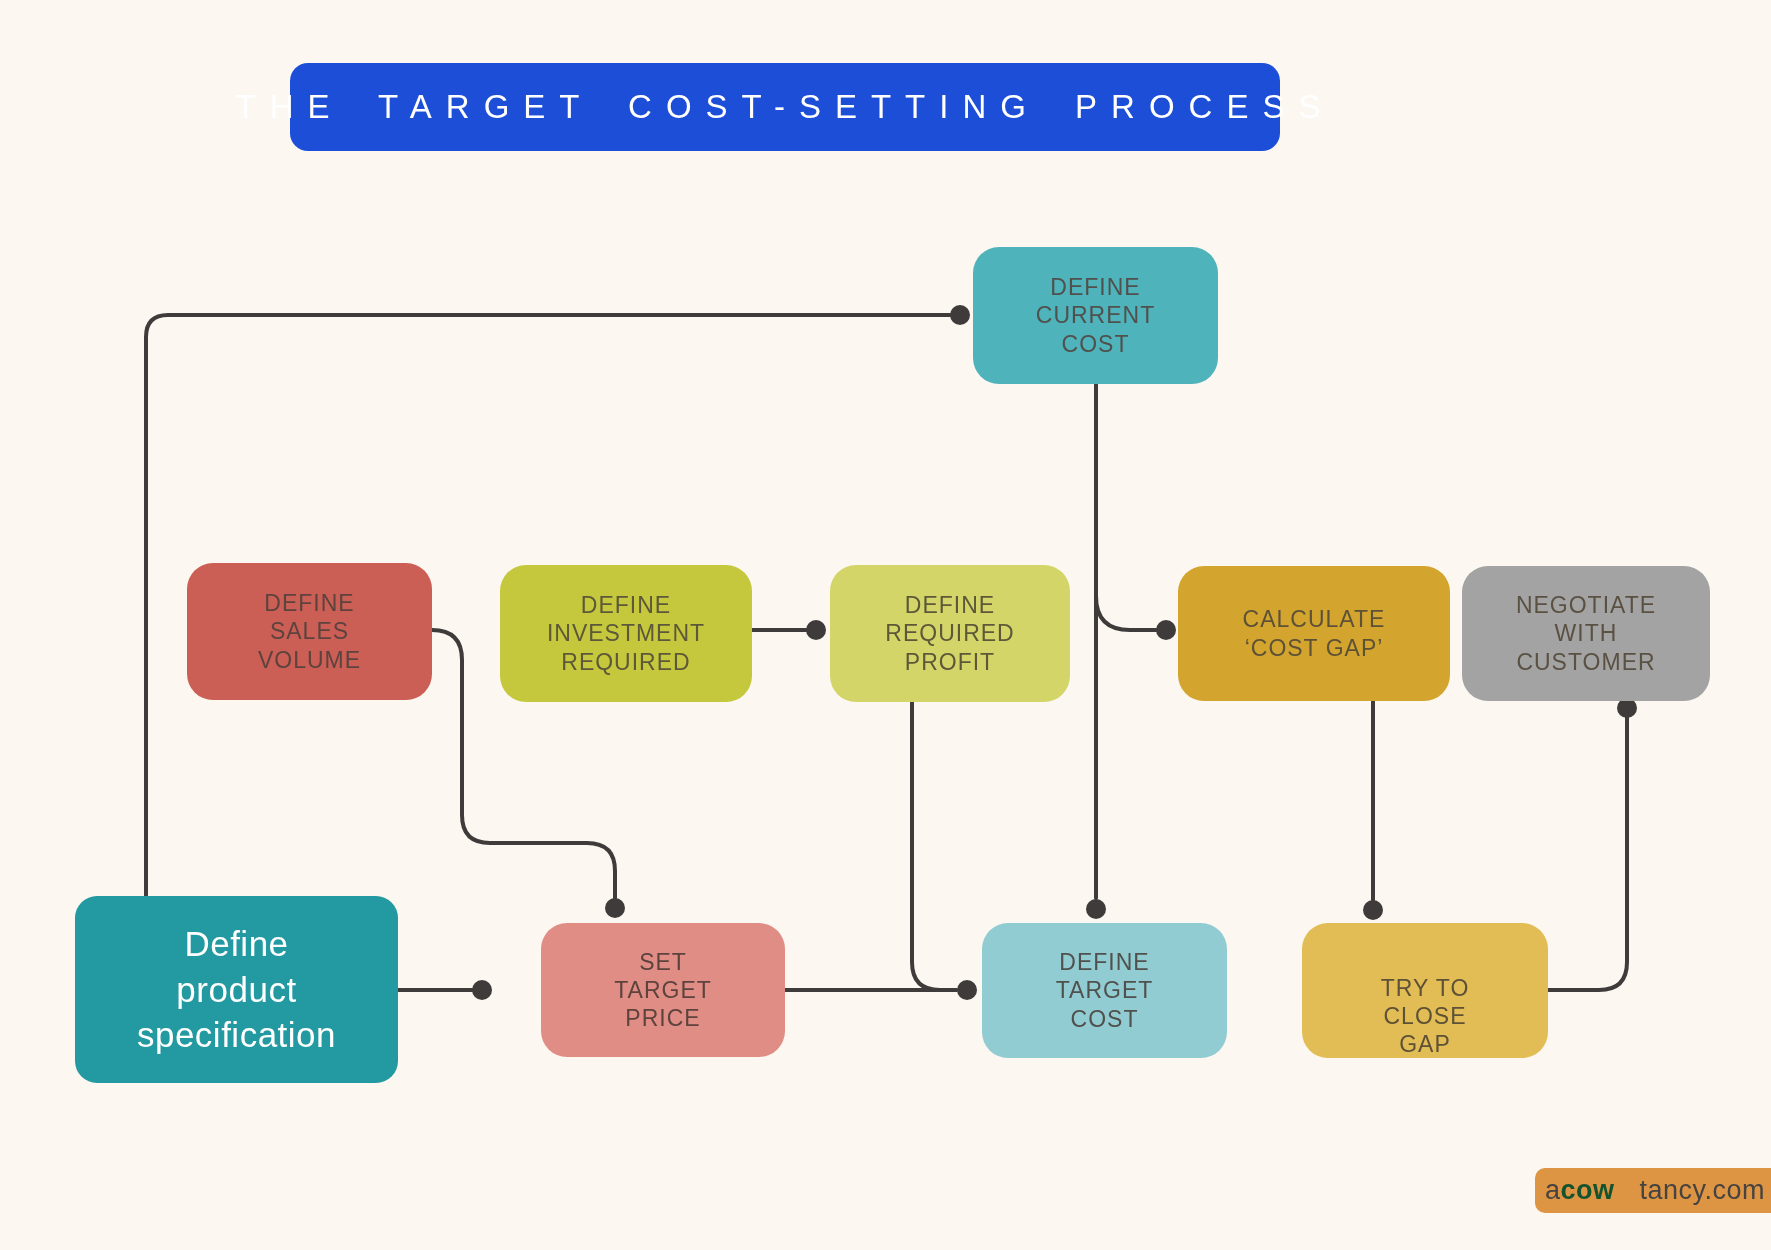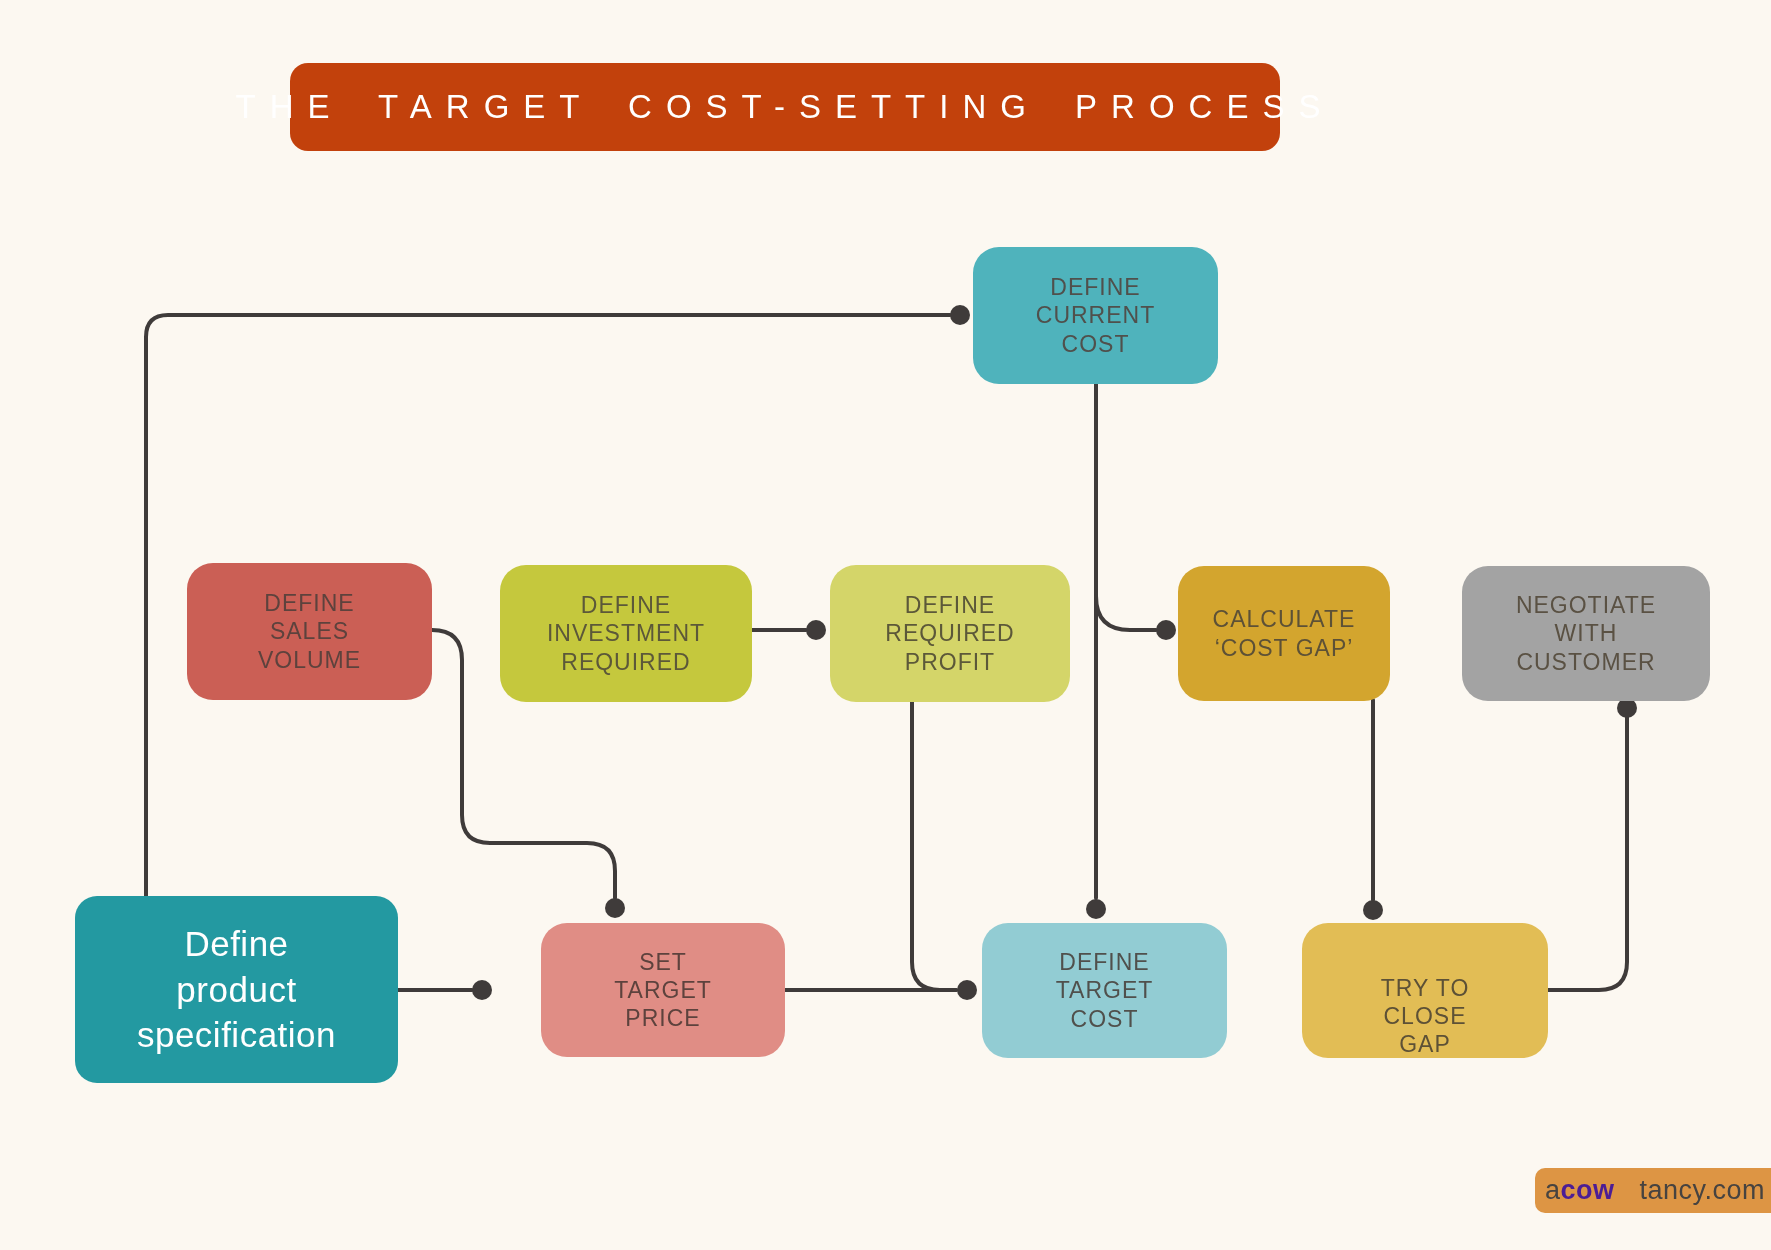--- a/index.html
+++ b/index.html
@@ -61,21 +61,21 @@
   #node-product-spec .node-label {
     font-size: 35px;
     font-weight: 300;
     letter-spacing: 0.5px;
     line-height: 1.3;
   }
   #node-current-cost  { left: 973px;  top: 247px; width: 245px; height: 137px; }
   #node-sales-volume  { left: 187px;  top: 563px; width: 245px; height: 137px; }
   #node-investment    { left: 500px;  top: 565px; width: 252px; height: 137px; }
   #node-required-profit { left: 830px; top: 565px; width: 240px; height: 137px; }
-  #node-cost-gap      { left: 1178px; top: 566px; width: 212px; height: 135px; }
+  #node-cost-gap      { left: 1178px; top: 566px; width: 272px; height: 135px; }
   #node-negotiate     { left: 1462px; top: 566px; width: 248px; height: 135px; }
   #node-product-spec  { left: 75px;   top: 896px; width: 323px; height: 187px; border-radius: 22px; }
   #node-target-price  { left: 493px;  top: 923px; width: 244px; height: 134px; }
   #node-target-cost   { left: 982px;  top: 923px; width: 245px; height: 135px; }
   #node-close-gap     { left: 1302px; top: 923px; width: 246px; height: 135px; }
   .brand-badge {
     position: absolute;
     right: 0;
     top: 1168px;
     width: 236px;
@@ -123,21 +123,21 @@
     <path class="connector" d="M 398 990 L 472 990" style="stroke: rgb(63, 59, 58);"></path>
     <circle class="dot" cx="482" cy="990" r="10" style="fill: rgb(63, 59, 58);"></circle>
 
     <path class="connector" d="M 1373 700 L 1373 900" style="stroke: rgb(63, 59, 58);"></path>
     <circle class="dot" cx="1373" cy="910" r="10" style="fill: rgb(63, 59, 58);"></circle>
 
     <path class="connector" d="M 1548 990 L 1599 990 Q 1627 990 1627 962 L 1627 717" style="stroke: rgb(63, 59, 58);"></path>
     <circle class="dot" cx="1627" cy="708" r="10" style="fill: rgb(63, 59, 58);"></circle>
   </svg>
 
-  <div class="title-bar" style="background: #c2410c; color: rgb(255, 255, 255); text-align: center;">
+  <div class="title-bar" style="background: #1d4ed8; color: rgb(255, 255, 255); text-align: center;">
     <span>THE TARGET COST-SETTING PROCESS</span>
   </div>
 
   <div class="node" id="node-current-cost" style="background: rgb(79, 179, 188); color: rgb(80, 80, 76);">
     <span class="node-label">DEFINE
 CURRENT
 COST</span>
   </div>
 
   <div class="node" id="node-sales-volume" style="background: rgb(203, 95, 85); color: rgb(93, 66, 61);">
@@ -188,17 +188,17 @@
   </div>
 
   <div class="node" id="node-close-gap" style="background: rgb(226, 189, 85); color: rgb(93, 81, 54); align-items: flex-end;">
     <span class="node-label">TRY TO
 CLOSE
 GAP</span>
   </div>
 
   <div class="brand-badge" style="background: rgb(221, 149, 68);">
     <span class="prefix-part" style="color: rgb(71, 67, 64);">a</span>
-      <span class="bold-part" style="color: #4c1d95;">cow</span>
+      <span class="bold-part" style="color: #14532d;">cow</span>
       <span class="suffix-part" style="color: rgb(71, 67, 64); margin-left: 25px;">tancy.com</span>
   </div>
 
 </div>
 
 </body></html>

